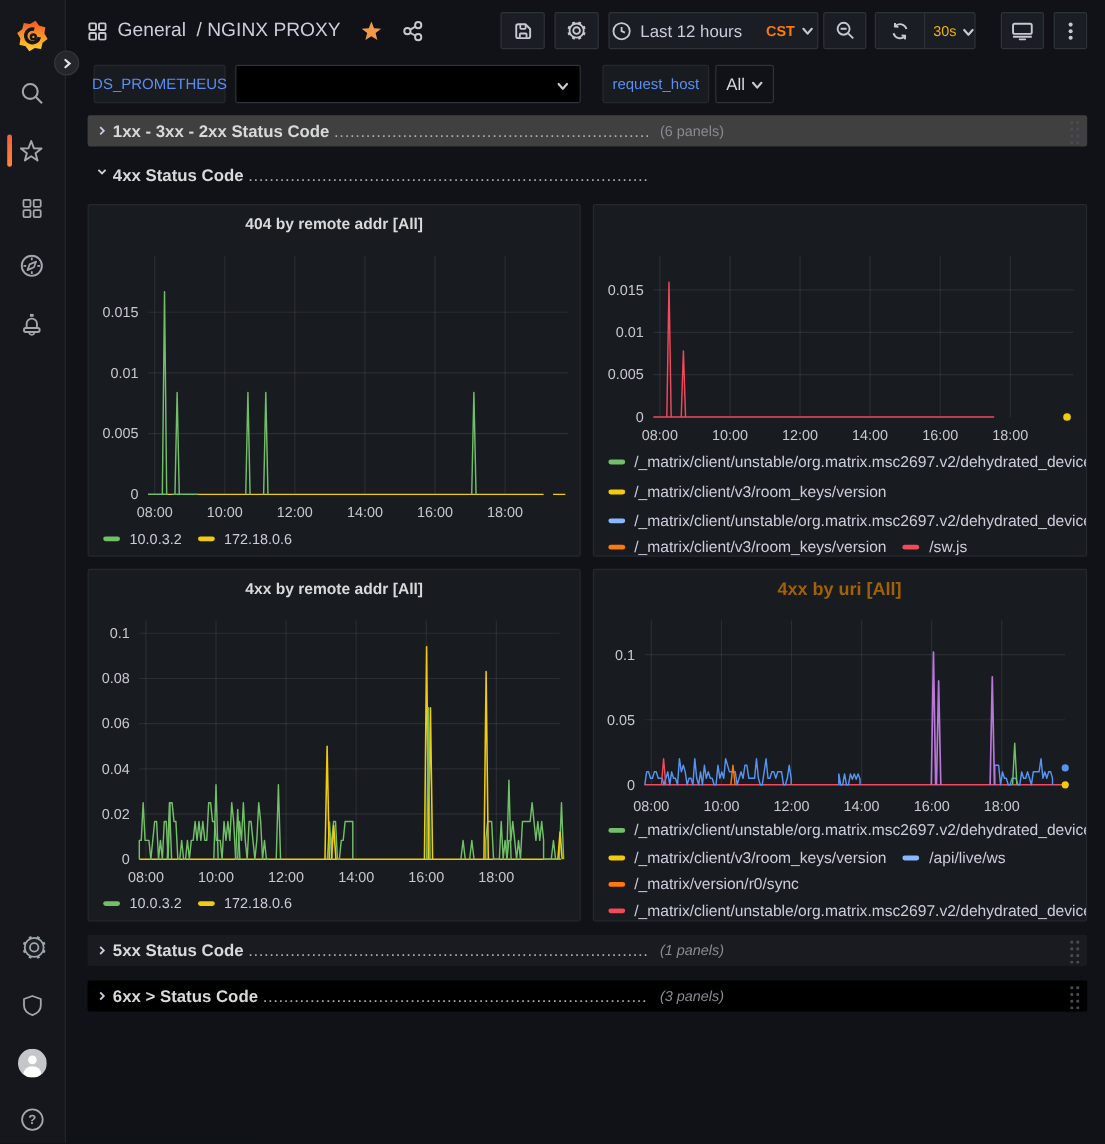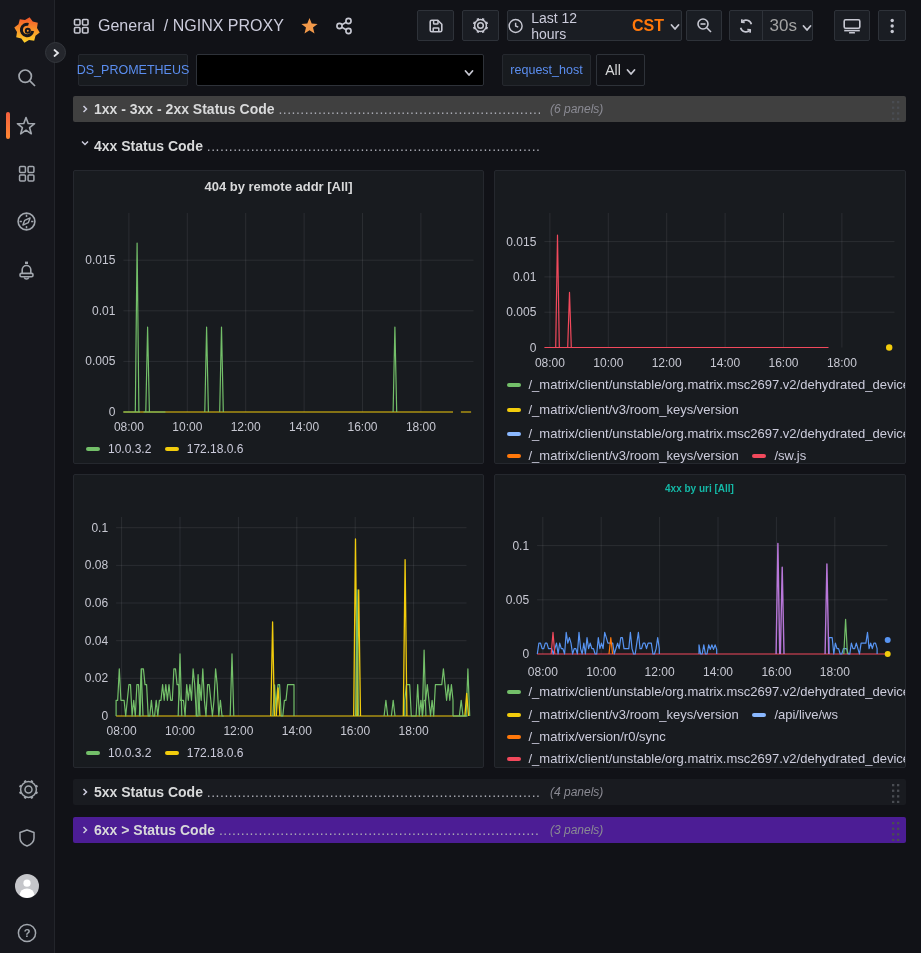--- a/index.html
+++ b/index.html
@@ -107,42 +107,42 @@
       <circle cx="8.5" cy="8.5" r="5.9" fill="#1b1e23" stroke="#c7c8d2" stroke-width="1.5"></circle>
       <circle cx="8.5" cy="8.5" r="2.8" fill="none" stroke="#c7c8d2" stroke-width="1.5"></circle>
     </svg>
   </div>
 <div class="btn" style="left:507px;width:175px">
     <svg width="16" height="16" viewBox="0 0 16 16" style="">
       <circle cx="8.0" cy="8.0" r="6.8" fill="none" stroke="#c7c8d2" stroke-width="1.5"></circle>
       <polyline points="8.0,4.5 8.0,8.0 10.8,9.2" fill="none" stroke="#c7c8d2" stroke-width="1.5"></polyline>
     </svg>
     <span style="font-size:14px;color:#ccccdc;margin-left:8px">Last 12 hours</span>
-    <span style="font-size:16px;font-weight:bold;color:#ff780a;margin-left:20px">CST</span>
+    <span style="font-size:12px;font-weight:bold;color:#ff780a;margin-left:20px">CST</span>
     <span style="margin-left:5px;margin-top:4px"><svg width="12" height="12" viewBox="0 0 12 12" style="">
         <polyline points="2.5,4 6,8 9.5,4" fill="none" stroke="#c7c8d2" stroke-width="1.8" stroke-linecap="round" stroke-linejoin="round"></polyline>
       </svg></span>
   </div>
 <div class="btn" style="left:686px;width:36px">
     <svg width="17" height="17" viewBox="0 0 17 17" style="">
       <circle cx="7" cy="7" r="5" fill="none" stroke="#c7c8d2" stroke-width="1.6"></circle>
       <line x1="4.5" y1="7" x2="9.5" y2="7" stroke="#c7c8d2" stroke-width="1.6"></line>
       <line x1="10.8" y1="10.8" x2="15" y2="15" stroke="#c7c8d2" stroke-width="1.6"></line>
     </svg>
   </div>
 <div class="btn" style="left:729px;width:84px;justify-content:flex-start">
     <span style="width:42px;display:flex;justify-content:center;border-right:1px solid #2e3239;height:100%;align-items:center">
       <svg width="16" height="16" viewBox="0 0 16 16" style="">
         <path d="M13.4 6.2 A5.6 5.6 0 0 0 3.9 3.9" fill="none" stroke="#c7c8d2" stroke-width="1.6"></path>
         <polyline points="3.9,1.2 3.7,4.2 6.7,4.4" fill="none" stroke="#c7c8d2" stroke-width="1.6" stroke-linejoin="round"></polyline>
         <path d="M2.6 9.8 A5.6 5.6 0 0 0 12.1 12.1" fill="none" stroke="#c7c8d2" stroke-width="1.6"></path>
         <polyline points="12.1,14.8 12.3,11.8 9.3,11.6" fill="none" stroke="#c7c8d2" stroke-width="1.6" stroke-linejoin="round"></polyline>
       </svg>
     </span>
-    <span style="font-size:17px;color:#a3a3a3;margin-left:7px">30s</span>
+    <span style="font-size:12px;color:#eab308;margin-left:7px">30s</span>
     <span style="margin-left:4px;margin-top:4px"><svg width="11" height="11" viewBox="0 0 11 11" style="">
         <polyline points="2.5,4 6,8 9.5,4" fill="none" stroke="#c7c8d2" stroke-width="1.8" stroke-linecap="round" stroke-linejoin="round"></polyline>
       </svg></span>
   </div>
 <div class="btn" style="left:834px;width:36px">
     <svg width="18" height="18" viewBox="0 0 18 18" style="">
       <rect x="1.2" y="2.8" width="15.6" height="8.4" rx="1.4" fill="none" stroke="#c7c8d2" stroke-width="1.6"></rect>
       <line x1="1.2" y1="13.6" x2="16.8" y2="13.6" stroke="#c7c8d2" stroke-width="1.6"></line>
       <rect x="6" y="15" width="6" height="1.6" rx="0.6" fill="#c7c8d2"></rect>
     </svg>
@@ -168,21 +168,21 @@
       </svg></span>
   </div>
 <div style="position:absolute;left:73px;top:96px;width:833px;height:26px;background:#404040;border-radius:2px">
     <div style="position:absolute;left:7px;top:5px;width:460px;display:flex;align-items:center;font-size:14px;font-weight:bold;color:#d8d9da;white-space:nowrap">
       <svg width="10" height="10" style="margin-right:4px;flex:none" viewBox="0 0 10 10">
         <polyline points="3.5,2 6.5,5 3.5,8" fill="none" stroke="#ccccdc" stroke-width="1.5"></polyline>
       </svg>
       <span style="flex:none">1xx - 3xx - 2xx Status Code&nbsp;</span>
       <span style="flex:1;overflow:hidden;font-weight:normal;color:#a9aab3;letter-spacing:0.5px">............................................................................................................................................................................................................................................................................................................</span>
     </div>
-    <div style="position:absolute;left:477px;top:6px;font-size:12px;font-style:italic;color:#8a8a93">(6 panels)</div>
+    <div style="position:absolute;left:477px;top:6px;font-size:12px;color:#8a8a93">(6 panels)</div>
     <div style="position:absolute;right:5px;top:4px"><svg width="10" height="20" viewBox="0 0 10 20" style="">
         <rect x="1" y="1.0" width="2.3" height="2.3" fill="#494c52"></rect>
         <rect x="6" y="1.0" width="2.3" height="2.3" fill="#494c52"></rect>
         <rect x="1" y="6.6" width="2.3" height="2.3" fill="#494c52"></rect>
         <rect x="6" y="6.6" width="2.3" height="2.3" fill="#494c52"></rect>
         <rect x="1" y="12.2" width="2.3" height="2.3" fill="#494c52"></rect>
         <rect x="6" y="12.2" width="2.3" height="2.3" fill="#494c52"></rect>
         <rect x="1" y="17.799999999999997" width="2.3" height="2.3" fill="#494c52"></rect>
         <rect x="6" y="17.799999999999997" width="2.3" height="2.3" fill="#494c52"></rect>
       </svg></div>
@@ -255,20 +255,21 @@
       <polyline points="60.7,176.5 62.5,64.2 64.3,176.5" fill="none" stroke="#F2495C" stroke-width="1.2" stroke-linejoin="round"></polyline>
       <polyline points="72.7,176.5 74.5,121.4 76.3,176.5" fill="none" stroke="#F2495C" stroke-width="1.2" stroke-linejoin="round"></polyline>
       <circle cx="394.2" cy="176.5" r="3.2" fill="#F2CC0C"></circle>
     </svg>
     <div style="position:absolute;left:12px;top:206px;width:500px;white-space:nowrap;font-size:13px;color:#ccccdc;"><span style="display:inline-block;width:14px;height:4px;border-radius:2px;background:#73BF69;vertical-align:middle;margin-right:8px;position:relative;top:-1px"></span><span style="margin-right:10px">/_matrix/client/unstable/org.matrix.msc2697.v2/dehydrated_device</span></div>
     <div style="position:absolute;left:12px;top:231px;width:500px;white-space:nowrap;font-size:13px;color:#ccccdc;"><span style="display:inline-block;width:14px;height:4px;border-radius:2px;background:#F2CC0C;vertical-align:middle;margin-right:8px;position:relative;top:-1px"></span><span style="margin-right:10px">/_matrix/client/v3/room_keys/version</span></div>
     <div style="position:absolute;left:12px;top:255px;width:500px;white-space:nowrap;font-size:13px;color:#ccccdc;"><span style="display:inline-block;width:14px;height:4px;border-radius:2px;background:#8AB8FF;vertical-align:middle;margin-right:8px;position:relative;top:-1px"></span><span style="margin-right:10px">/_matrix/client/unstable/org.matrix.msc2697.v2/dehydrated_device</span></div>
     <div style="position:absolute;left:12px;top:277px;width:500px;white-space:nowrap;font-size:13px;color:#ccccdc;"><span style="display:inline-block;width:14px;height:4px;border-radius:2px;background:#FF780A;vertical-align:middle;margin-right:8px;position:relative;top:-1px"></span><span style="margin-right:10px">/_matrix/client/v3/room_keys/version</span> <span style="display:inline-block;width:14px;height:4px;border-radius:2px;background:#F2495C;vertical-align:middle;margin-right:8px;position:relative;top:-1px"></span><span style="margin-right:10px">/sw.js</span></div>
   </div>
 <div style="position:absolute;left:73px;top:474px;width:411px;height:294px;background:#181b1f;border:1px solid #25282e;border-radius:2px;overflow:hidden">
+    <div style="position:absolute;left:0;top:8px;width:100%;text-align:center;font-size:13px;font-weight:bold;color:#d8d9da">4xx by remote addr [All]</div>
     <svg width="411" height="294" style="position:absolute;left:0;top:0">
       <line x1="47.6" y1="42" x2="47.6" y2="241.0" stroke="rgba(204,204,220,0.10)" stroke-width="1"></line>
       <line x1="106.0" y1="42" x2="106.0" y2="241.0" stroke="rgba(204,204,220,0.10)" stroke-width="1"></line>
       <line x1="164.4" y1="42" x2="164.4" y2="241.0" stroke="rgba(204,204,220,0.10)" stroke-width="1"></line>
       <line x1="222.8" y1="42" x2="222.8" y2="241.0" stroke="rgba(204,204,220,0.10)" stroke-width="1"></line>
       <line x1="281.2" y1="42" x2="281.2" y2="241.0" stroke="rgba(204,204,220,0.10)" stroke-width="1"></line>
       <line x1="339.6" y1="42" x2="339.6" y2="241.0" stroke="rgba(204,204,220,0.10)" stroke-width="1"></line>
       <line x1="42.1" y1="52.7" x2="392.5" y2="52.7" stroke="rgba(204,204,220,0.10)" stroke-width="1"></line>
       <text x="34.1" y="56.7" text-anchor="end" font-size="12" fill="#c7c8d2">0.1</text>
       <line x1="42.1" y1="90.4" x2="392.5" y2="90.4" stroke="rgba(204,204,220,0.10)" stroke-width="1"></line>
@@ -305,21 +306,21 @@
       <polyline points="282.9,241.0 284.7,114.8 286.5,241.0" fill="none" stroke="#F2CC0C" stroke-width="1.3" stroke-linejoin="round"></polyline>
       <polyline points="329.3,241.0 331.1,84.7 332.9,241.0" fill="none" stroke="#F2CC0C" stroke-width="1.3" stroke-linejoin="round"></polyline>
       <polyline points="390.9,241.0 392.7,218.4 394.5,241.0" fill="none" stroke="#F2CC0C" stroke-width="1.3" stroke-linejoin="round"></polyline>
       <polyline points="281.6,241.0 283.0,114.8 284.4,241.0" fill="none" stroke="#73BF69" stroke-width="1.2" stroke-linejoin="round"></polyline>
       <line x1="379.0" y1="241" x2="393.6" y2="241" stroke="#73BF69" stroke-width="1.2"></line>
       <polyline points="385.4,241.0 387.2,225.4 389.0,241.0" fill="none" stroke="#73BF69" stroke-width="1.2" stroke-linejoin="round"></polyline>
     </svg>
     <div style="position:absolute;left:12px;top:271px;width:500px;white-space:nowrap;font-size:12px;color:#ccccdc;"><span style="display:inline-block;width:14px;height:4px;border-radius:2px;background:#73BF69;vertical-align:middle;margin-right:8px;position:relative;top:-1px"></span><span style="margin-right:10px">10.0.3.2</span> <span style="display:inline-block;width:14px;height:4px;border-radius:2px;background:#F2CC0C;vertical-align:middle;margin-right:8px;position:relative;top:-1px"></span><span style="margin-right:10px">172.18.0.6</span></div>
   </div>
 <div style="position:absolute;left:493.5px;top:474px;width:412px;height:294px;background:#181b1f;border:1px solid #25282e;border-radius:2px;overflow:hidden">
-    <div style="position:absolute;left:0;top:8px;width:100%;text-align:center;font-size:10px;font-weight:bold;color:#14b8a6">4xx by uri [All]</div>
+    <div style="position:absolute;left:0;top:8px;width:100%;text-align:center;font-size:15px;font-weight:bold;color:#a16207">4xx by uri [All]</div>
     <svg width="412" height="294" style="position:absolute;left:0;top:0">
       <line x1="47.8" y1="42" x2="47.8" y2="179.0" stroke="rgba(204,204,220,0.10)" stroke-width="1"></line>
       <line x1="106.2" y1="42" x2="106.2" y2="179.0" stroke="rgba(204,204,220,0.10)" stroke-width="1"></line>
       <line x1="164.6" y1="42" x2="164.6" y2="179.0" stroke="rgba(204,204,220,0.10)" stroke-width="1"></line>
       <line x1="223.0" y1="42" x2="223.0" y2="179.0" stroke="rgba(204,204,220,0.10)" stroke-width="1"></line>
       <line x1="281.4" y1="42" x2="281.4" y2="179.0" stroke="rgba(204,204,220,0.10)" stroke-width="1"></line>
       <line x1="339.8" y1="42" x2="339.8" y2="179.0" stroke="rgba(204,204,220,0.10)" stroke-width="1"></line>
       <line x1="42.1" y1="70.6" x2="392.5" y2="70.6" stroke="rgba(204,204,220,0.10)" stroke-width="1"></line>
       <text x="34.1" y="74.6" text-anchor="end" font-size="12" fill="#c7c8d2">0.1</text>
       <line x1="42.1" y1="124.8" x2="392.5" y2="124.8" stroke="rgba(204,204,220,0.10)" stroke-width="1"></line>
@@ -350,33 +351,33 @@
     <div style="position:absolute;left:12px;top:276px;width:500px;white-space:nowrap;font-size:13px;color:#ccccdc;"><span style="display:inline-block;width:14px;height:4px;border-radius:2px;background:#F2495C;vertical-align:middle;margin-right:8px;position:relative;top:-1px"></span><span style="margin-right:10px">/_matrix/client/unstable/org.matrix.msc2697.v2/dehydrated_device</span></div>
   </div>
 <div style="position:absolute;left:73px;top:779px;width:833px;height:26px;background:#191b20;border-radius:2px">
     <div style="position:absolute;left:7px;top:5px;width:460px;display:flex;align-items:center;font-size:14px;font-weight:bold;color:#d8d9da;white-space:nowrap">
       <svg width="10" height="10" style="margin-right:4px;flex:none" viewBox="0 0 10 10">
         <polyline points="3.5,2 6.5,5 3.5,8" fill="none" stroke="#ccccdc" stroke-width="1.5"></polyline>
       </svg>
       <span style="flex:none">5xx Status Code&nbsp;</span>
       <span style="flex:1;overflow:hidden;font-weight:normal;color:#a9aab3;letter-spacing:0.5px">............................................................................................................................................................................................................................................................................................................</span>
     </div>
-    <div style="position:absolute;left:477px;top:6px;font-size:12px;font-style:italic;color:#8a8a93">(4 panels)</div>
+    <div style="position:absolute;left:477px;top:6px;font-size:12px;font-style:italic;color:#8a8a93">(1 panels)</div>
     <div style="position:absolute;right:5px;top:4px"><svg width="10" height="20" viewBox="0 0 10 20" style="">
         <rect x="1" y="1.0" width="2.3" height="2.3" fill="#494c52"></rect>
         <rect x="6" y="1.0" width="2.3" height="2.3" fill="#494c52"></rect>
         <rect x="1" y="6.6" width="2.3" height="2.3" fill="#494c52"></rect>
         <rect x="6" y="6.6" width="2.3" height="2.3" fill="#494c52"></rect>
         <rect x="1" y="12.2" width="2.3" height="2.3" fill="#494c52"></rect>
         <rect x="6" y="12.2" width="2.3" height="2.3" fill="#494c52"></rect>
         <rect x="1" y="17.799999999999997" width="2.3" height="2.3" fill="#494c52"></rect>
         <rect x="6" y="17.799999999999997" width="2.3" height="2.3" fill="#494c52"></rect>
       </svg></div>
   </div>
-<div style="position:absolute;left:73px;top:817px;width:833px;height:26px;background:#4c1d95;border-radius:2px">
+<div style="position:absolute;left:73px;top:817px;width:833px;height:26px;background:#000000;border-radius:2px">
     <div style="position:absolute;left:7px;top:5px;width:460px;display:flex;align-items:center;font-size:14px;font-weight:bold;color:#d8d9da;white-space:nowrap">
       <svg width="10" height="10" style="margin-right:4px;flex:none" viewBox="0 0 10 10">
         <polyline points="3.5,2 6.5,5 3.5,8" fill="none" stroke="#ccccdc" stroke-width="1.5"></polyline>
       </svg>
       <span style="flex:none">6xx &gt; Status Code&nbsp;</span>
       <span style="flex:1;overflow:hidden;font-weight:normal;color:#a9aab3;letter-spacing:0.5px">............................................................................................................................................................................................................................................................................................................</span>
     </div>
     <div style="position:absolute;left:477px;top:6px;font-size:12px;font-style:italic;color:#8a8a93">(3 panels)</div>
     <div style="position:absolute;right:5px;top:4px"><svg width="10" height="20" viewBox="0 0 10 20" style="">
         <rect x="1" y="1.0" width="2.3" height="2.3" fill="#494c52"></rect>

